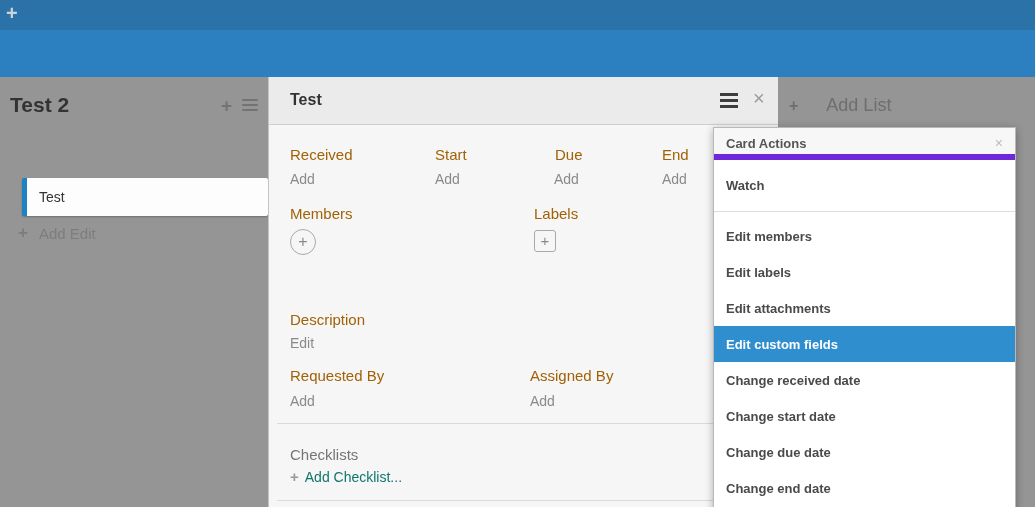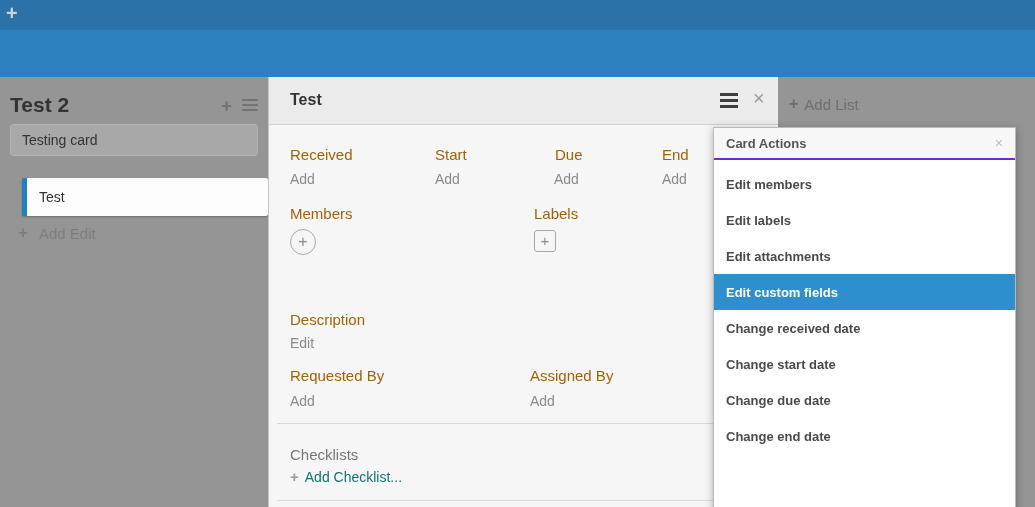--- a/index.html
+++ b/index.html
@@ -24,21 +24,21 @@
   .bars i { display:block; width:16px; height:2px; background:#737373; border-radius:1px; }
   .card-gray { margin-top:6px; height:32px; line-height:30px; background:#a8a8a8; border:1px solid #b4b4b4; border-radius:3px; padding-left:11px; font-size:14px; color:#333; cursor:pointer; }
   .card-active { position:absolute; left:12px; top:86px; width:246px; height:38px; background:#fdfdfd; border-left:5px solid #1e81c4; border-radius:2px; box-shadow:0 1px 2px rgba(0,0,0,.25); font-size:14px; color:#333; line-height:38px; padding-left:12px; cursor:pointer; }
   .add-card { position:absolute; left:8px; top:131px; display:flex; align-items:center; gap:11px; color:#7d7d7d; cursor:pointer; }
   .add-card .plus { font-size:17px; font-weight:bold; }
   .add-card .lbl { font-size:15px; }
 
   
   .add-list { position:absolute; left:789px; top:18px; display:flex; align-items:center; gap:6px; color:#6e6e6e; cursor:pointer; }
   .add-list .plus { font-size:16px; font-weight:bold; }
-  .add-list .lbl { font-size:15px; }
+  .add-list .lbl { font-size:18px;margin-left:22px; }
 
   
   .panel { position:absolute; left:268px; top:0; width:510px; height:430px; background:#f6f6f6; border-left:1px solid #c4c4c4; }
   .panel-header { position:relative; height:48px; background:#ebebeb; border-bottom:1px solid #cfcfcf; }
   .panel-title { position:absolute; left:21px; top:14px; font-size:16px; font-weight:bold; color:#333; }
   .panel-hamburger { position:absolute; left:451px; top:16px; display:flex; flex-direction:column; gap:3px; cursor:pointer; }
   .panel-hamburger i { display:block; width:18px; height:3px; background:#3d3d3d; }
   .panel-close { position:absolute; left:484px; top:10px; font-size:20px; color:#9a9a9a; cursor:pointer; }
   .panel-body { position:relative; height:381px; }
   .flabel { position:absolute; font-size:15px; color:#a16207; }
@@ -46,21 +46,21 @@
   .circle-btn { position:absolute; width:26px; height:26px; border:1px solid #a9a9a9; border-radius:50%; color:#8a8a8a; font-size:16px; text-align:center; line-height:24px; cursor:pointer; background:transparent; }
   .square-btn { position:absolute; width:22px; height:22px; border:1px solid #a9a9a9; border-radius:3px; color:#8a8a8a; font-size:15px; text-align:center; line-height:20px; cursor:pointer; background:transparent; }
   .divider { position:absolute; left:8px; right:8px; height:1px; background:#d9d9d9; }
   .checklists-label { position:absolute; font-size:15px; color:#757575; }
   .add-checklist { position:absolute; display:flex; align-items:center; gap:6px; color:#8a8a8a; cursor:pointer; }
   .add-checklist .plus { font-size:15px; font-weight:bold; color:#9a9a9a; }
   .add-checklist .lbl { font-size:14px; color:#0f766e; }
 
   
   .popup { position:absolute; left:713px; top:50px; width:303px; height:400px; background:#fff; border:1px solid #b9b9b9; box-shadow:0 2px 8px rgba(0,0,0,.3); }
-  .popup-header { position:relative; height:32px; background:#f7f7f7; border-bottom:2px solid #6d28d9; }
+  .popup-header { position:relative; height:32px; background:#f7f7f7; border-bottom:6px solid #6d28d9; }
   .popup-title { position:absolute; left:12px; top:8px; font-size:13px; font-weight:bold; color:#555; }
   .popup-close { position:absolute; right:12px; top:7px; font-size:14px; color:#bbb; cursor:pointer; }
   .popup-watch { height:52px; display:flex; align-items:center; padding-left:12px; border-bottom:1px solid #ddd; font-size:13px; font-weight:bold; color:#4a4a4a; cursor:pointer; }
   .popup-items { padding-top:6px; }
   .popup-item { height:36px; display:flex; align-items:center; padding-left:12px; font-size:13px; font-weight:bold; color:#4a4a4a; cursor:pointer; }
   .popup-item.highlight { background:#2f8fce; color:#fff; }
 </style>
 </head>
 <body>
 
@@ -78,21 +78,20 @@
         <span class="list-title">Test 2</span>
         <span class="list-header-icons">
           <span class="list-plus">+</span>
           <span class="bars">
               <i></i>
               <i></i>
               <i></i>
             </span>
         </span>
       </div>
-      <div class="card-gray">Testing card</div>
       <div class="card-active">Test</div>
       <div class="add-card">
         <span class="plus">+</span>
         <span class="lbl">Add Edit</span>
       </div>
     </div>
 
     <div class="add-list">
       <span class="plus">+</span>
       <span class="lbl">Add List</span>
@@ -142,20 +141,21 @@
 
         <div class="divider" style="top:375px;"></div>
       </div>
     </div>
 
     <div class="popup">
       <div class="popup-header">
         <span class="popup-title">Card Actions</span>
         <span class="popup-close">×</span>
       </div>
+      <div class="popup-watch">Watch</div>
       <div class="popup-items">
         <div class="popup-item">Edit members</div>
         <div class="popup-item">Edit labels</div>
         <div class="popup-item">Edit attachments</div>
         <div class="popup-item highlight">Edit custom fields</div>
         <div class="popup-item">Change received date</div>
         <div class="popup-item">Change start date</div>
         <div class="popup-item">Change due date</div>
         <div class="popup-item">Change end date</div>
       </div>

